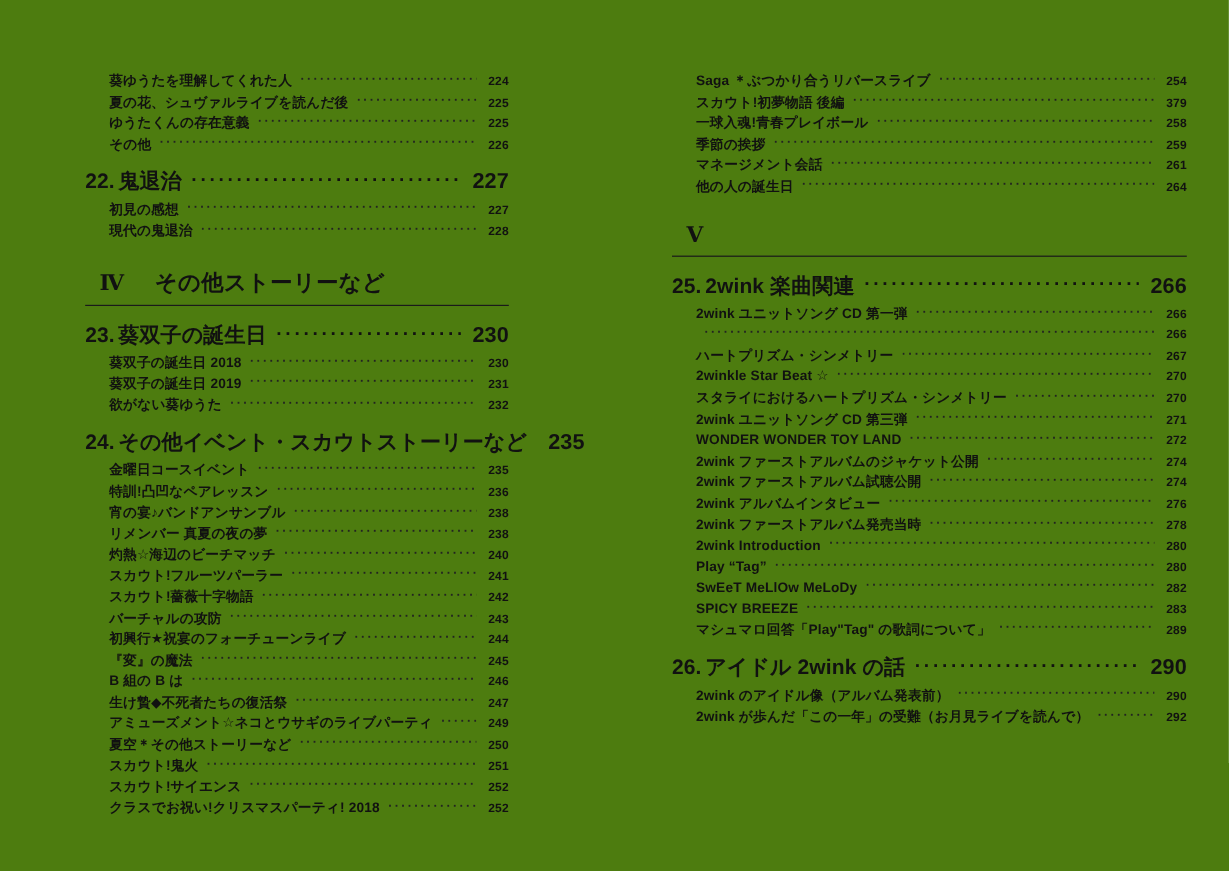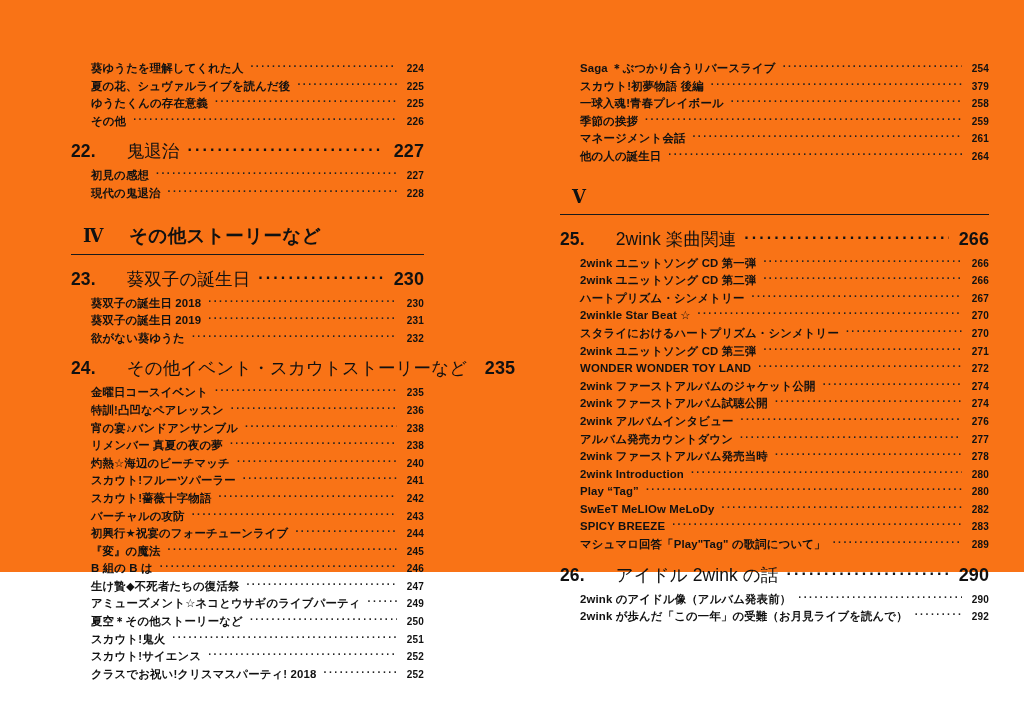--- a/index.html
+++ b/index.html
@@ -12,22 +12,22 @@
     height: 726px;
     background: #ffffff;
     font-family: "Liberation Sans", "DejaVu Sans", sans-serif;
     color: #111111;
     overflow: hidden;
   }
 
   .page {
     position: relative;
     width: 1024px;
-    height: 572px;
-    background: #f97316;
+    height: 726px;
+    background: #4d7c0f;
   }
 
   .columns {
     position: absolute;
     top: 60px;
     left: 0;
     width: 1024px;
     display: flex;
     flex-direction: row;
     align-items: flex-start;
@@ -81,22 +81,21 @@
     letter-spacing: 0.1px;
     white-space: nowrap;
   }
   .chapter .num {
     flex: 0 0 auto;
     font-weight: 700;
     margin-right: 3px;
   }
   .chapter .label {
     flex: 0 0 auto;
-    font-weight: 400;
-    margin-left: 28px;
+    font-weight: 700;
   }
   .chapter .leader {
     flex: 1 1 auto;
     overflow: hidden;
     white-space: nowrap;
     margin: 0 6px 0 8px;
     font-size: 16px;
     letter-spacing: 2.2px;
     line-height: 1;
     position: relative;
@@ -364,21 +363,20 @@
           <span class="leader"></span>
           <span class="pageno">266</span>
         </div>
         <div>
           <div class="entry">
             <span class="label">2wink ユニットソング CD 第一弾</span>
             <span class="leader"></span>
             <span class="pageno">266</span>
           </div>
           <div class="entry">
-            <span class="label">2wink ユニットソング CD 第二弾</span>
             <span class="leader"></span>
             <span class="pageno">266</span>
           </div>
           <div class="entry">
             <span class="label">ハートプリズム・シンメトリー</span>
             <span class="leader"></span>
             <span class="pageno">267</span>
           </div>
           <div class="entry">
             <span class="label">2winkle Star Beat ☆</span>
@@ -407,25 +405,20 @@
           </div>
           <div class="entry">
             <span class="label">2wink ファーストアルバム試聴公開</span>
             <span class="leader"></span>
             <span class="pageno">274</span>
           </div>
           <div class="entry">
             <span class="label">2wink アルバムインタビュー</span>
             <span class="leader"></span>
             <span class="pageno">276</span>
-          </div>
-          <div class="entry">
-            <span class="label">アルバム発売カウントダウン</span>
-            <span class="leader"></span>
-            <span class="pageno">277</span>
           </div>
           <div class="entry">
             <span class="label">2wink ファーストアルバム発売当時</span>
             <span class="leader"></span>
             <span class="pageno">278</span>
           </div>
           <div class="entry">
             <span class="label">2wink Introduction</span>
             <span class="leader"></span>
             <span class="pageno">280</span>

